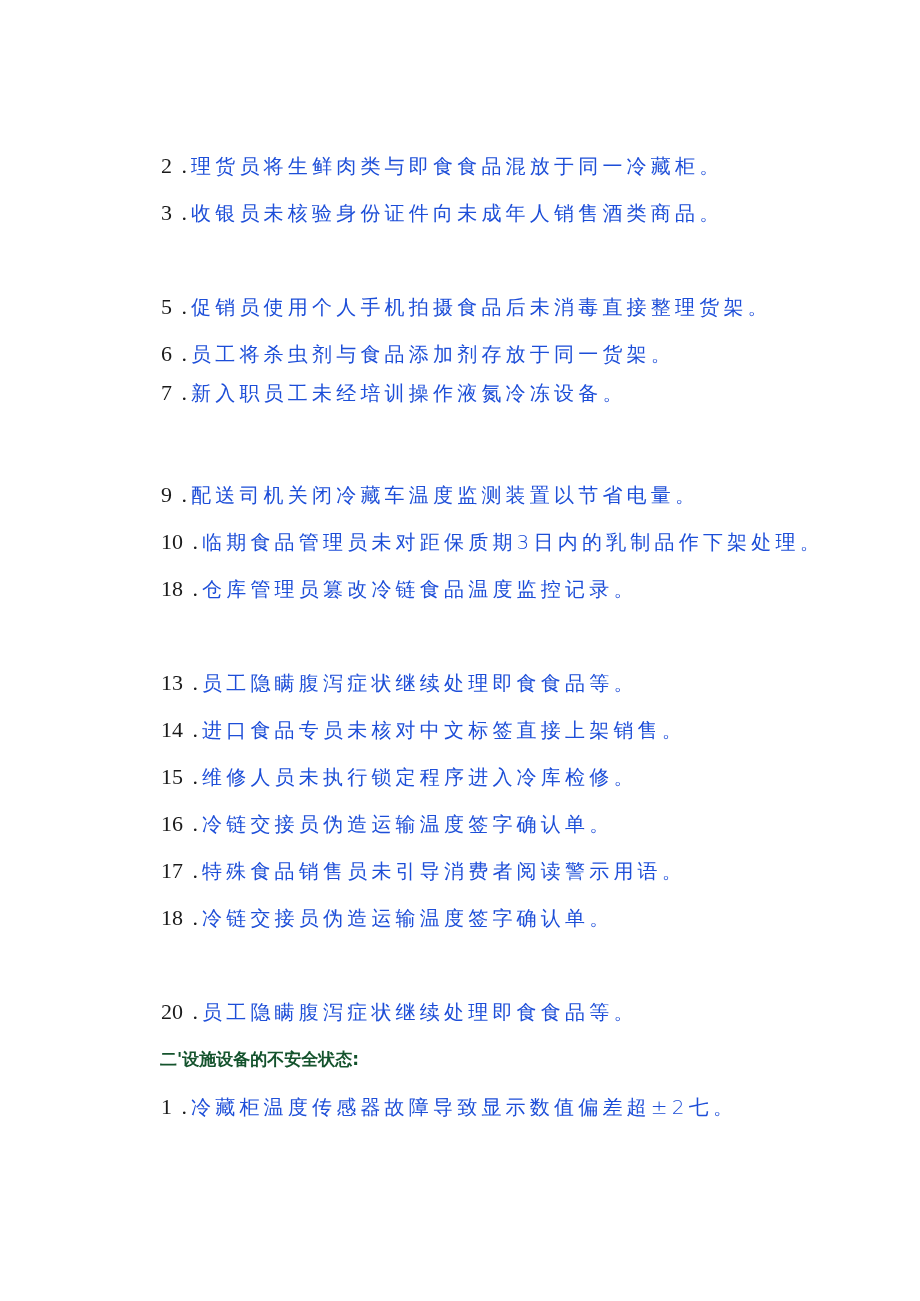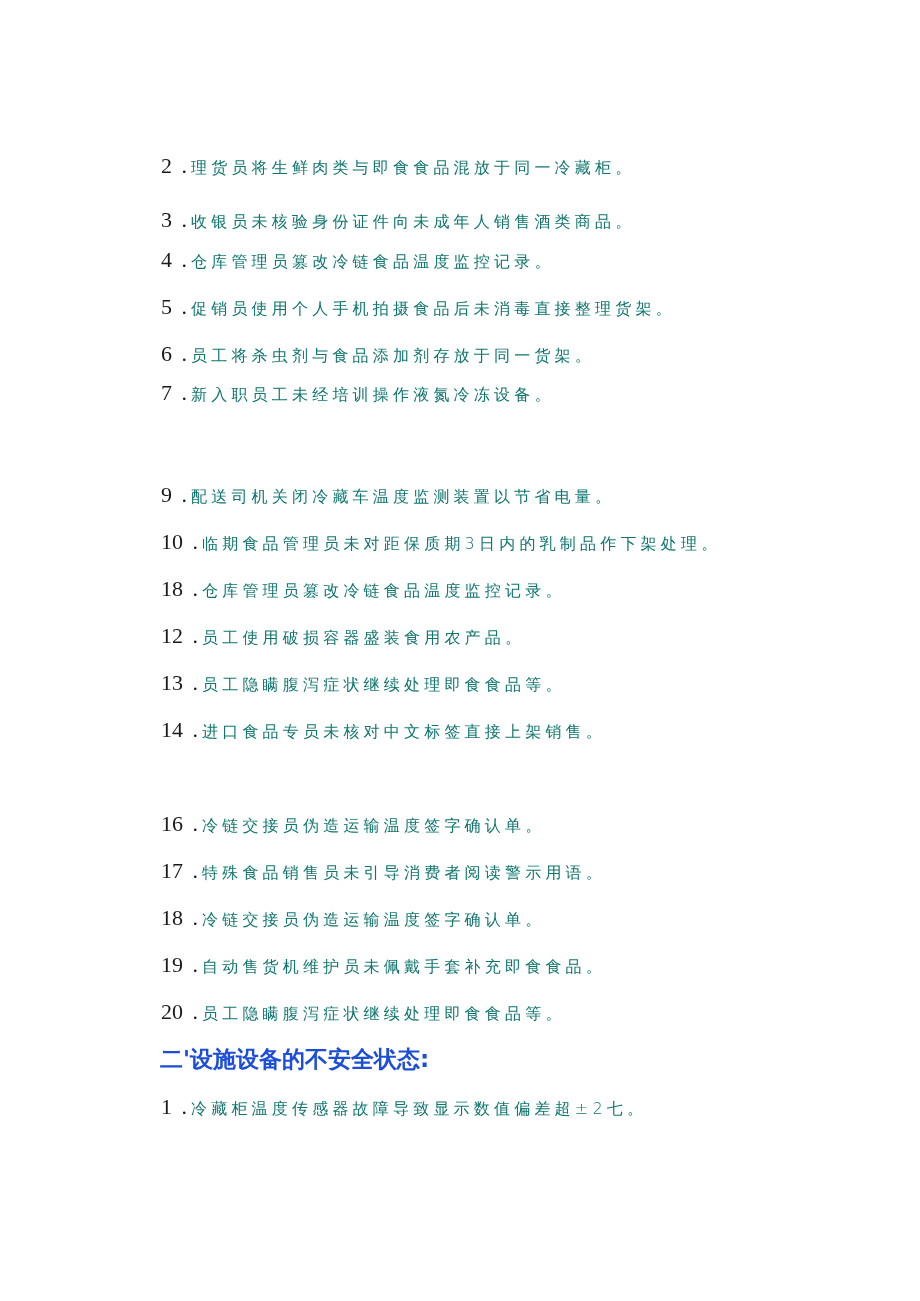--- a/index.html
+++ b/index.html
@@ -33,75 +33,73 @@
     }
     .line .num {
       font-family: "Liberation Serif", "DejaVu Serif", serif;
       font-size: 22px;
       letter-spacing: 0;
       margin-right: 4px;
     }
     .line .txt {
       font-family: "DejaVu Sans", sans-serif;
       font-weight: 300;
-      font-size: 16px;
+      font-size: 20px;
       letter-spacing: 4.2px;
-      color: #0f766e;
+      color: #1d4ed8;
     }
     .heading {
       position: absolute;
       left: 160px;
       height: 30px;
       line-height: 30px;
       font-family: "DejaVu Sans", "Liberation Sans", sans-serif;
       font-weight: bold;
-      font-size: 23px;
+      font-size: 17px;
       letter-spacing: 0;
       white-space: nowrap;
-      color: #1d4ed8;
+      color: #14532d;
     }
   </style>
 </head>
 <body>
 
 <div class="page">
 
   <div class="line" style="top:151px;"><span class="num">2</span><span class="num"> .</span><span class="txt">理货员将生鲜肉类与即食食品混放于同一冷藏柜。</span></div>
 
-  <div class="line" style="top:205px;"><span class="num">3</span><span class="num"> .</span><span class="txt">收银员未核验身份证件向未成年人销售酒类商品。</span></div>
+  <div class="line" style="top:198px;"><span class="num">3</span><span class="num"> .</span><span class="txt">收银员未核验身份证件向未成年人销售酒类商品。</span></div>
 
-  <div class="line" style="top:245px;"><span class="num">4</span><span class="num"> .</span><span class="txt">仓库管理员篡改冷链食品温度监控记录。</span></div>
 
   <div class="line" style="top:292px;"><span class="num">5</span><span class="num"> .</span><span class="txt">促销员使用个人手机拍摄食品后未消毒直接整理货架。</span></div>
 
   <div class="line" style="top:339px;"><span class="num">6</span><span class="num"> .</span><span class="txt">员工将杀虫剂与食品添加剂存放于同一货架。</span></div>
 
   <div class="line" style="top:378px;"><span class="num">7</span><span class="num"> .</span><span class="txt">新入职员工未经培训操作液氮冷冻设备。</span></div>
 
 
   <div class="line" style="top:480px;"><span class="num">9</span><span class="num"> .</span><span class="txt">配送司机关闭冷藏车温度监测装置以节省电量。</span></div>
 
   <div class="line" style="top:527px;"><span class="num">10</span><span class="num"> .</span><span class="txt">临期食品管理员未对距保质期3日内的乳制品作下架处理。</span></div>
 
   <div class="line" style="top:574px;"><span class="num">18</span><span class="num"> .</span><span class="txt">仓库管理员篡改冷链食品温度监控记录。</span></div>
 
-  <div class="line" style="top:621px;"><span class="num">12</span><span class="num"> .</span><span class="txt">员工使用破损容器盛装食用农产品。</span></div>
 
   <div class="line" style="top:668px;"><span class="num">13</span><span class="num"> .</span><span class="txt">员工隐瞒腹泻症状继续处理即食食品等。</span></div>
 
   <div class="line" style="top:715px;"><span class="num">14</span><span class="num"> .</span><span class="txt">进口食品专员未核对中文标签直接上架销售。</span></div>
 
+  <div class="line" style="top:762px;"><span class="num">15</span><span class="num"> .</span><span class="txt">维修人员未执行锁定程序进入冷库检修。</span></div>
 
   <div class="line" style="top:809px;"><span class="num">16</span><span class="num"> .</span><span class="txt">冷链交接员伪造运输温度签字确认单。</span></div>
 
   <div class="line" style="top:856px;"><span class="num">17</span><span class="num"> .</span><span class="txt">特殊食品销售员未引导消费者阅读警示用语。</span></div>
 
   <div class="line" style="top:903px;"><span class="num">18</span><span class="num"> .</span><span class="txt">冷链交接员伪造运输温度签字确认单。</span></div>
 
-  <div class="line" style="top:950px;"><span class="num">19</span><span class="num"> .</span><span class="txt">自动售货机维护员未佩戴手套补充即食食品。</span></div>
 
   <div class="line" style="top:997px;"><span class="num">20</span><span class="num"> .</span><span class="txt">员工隐瞒腹泻症状继续处理即食食品等。</span></div>
 
   <div class="heading" style="top:1044px;">二'设施设备的不安全状态:</div>
 
   <div class="line" style="top:1092px;"><span class="num">1</span><span class="num"> .</span><span class="txt">冷藏柜温度传感器故障导致显示数值偏差超±2七。</span></div>
 
 </div>
 
 </body></html>

